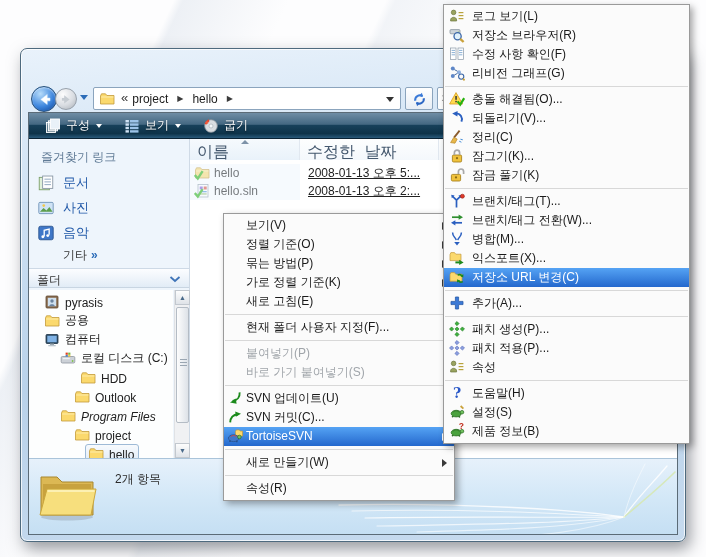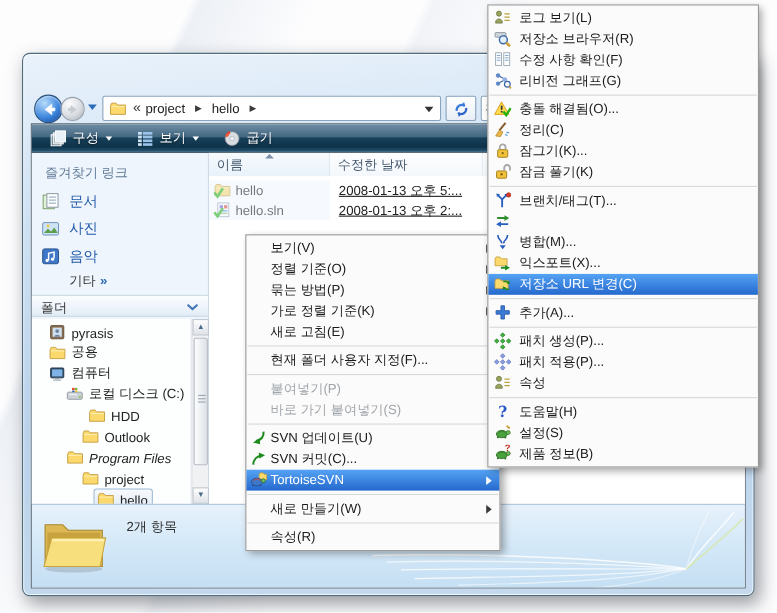--- a/index.html
+++ b/index.html
@@ -81,22 +81,22 @@
     border:1px solid #c2c8cf; display:flex; align-items:center; justify-content:center; }
   .sb-btn span { font-size:7px; color:#4a6a8a; line-height:1; }
   #sb-up { top:0; } #sb-down { bottom:0; }
   #sb-thumb { position:absolute; left:1px; top:17px; width:13px; height:116px; border-radius:2px;
     background:linear-gradient(90deg,#fdfdfd,#dde2e8); border:1px solid #b4bcc5; }
   #sb-thumb .grip { position:absolute; left:3px; top:54px; width:7px; height:1px; background:#9aa6b2;
     box-shadow:0 3px 0 #9aa6b2, 0 -3px 0 #9aa6b2; }
   
   #files { position:absolute; left:161px; top:0; width:487px; height:319px; background:#fff; }
   #file-header { position:absolute; left:0; top:0; height:21px; width:487px; display:flex; border-bottom:1px solid #eef2f7; }
-  .fh-cell { position:relative; height:21px; font-size:12px; color:#44586e; padding:3px 0 0 7px;
-    border-right:1px solid #e1e8f0; background:linear-gradient(#fdfefe,#f4f8fc); }
+  .fh-cell { position:relative; height:21px; font-size:16px; color:#44586e; padding:3px 0 0 7px;
+    border-right:1px solid #e1e8f0; background:linear-gradient(#fdfefe,#f4f8fc);font-family:Liberation Mono, monospace; }
   .fh-cell.sorted { background:linear-gradient(#f6fafd,#e9f2fa); }
   .fh-sort { position:absolute; top:1px; left:50%; margin-left:-4px; width:0; height:0;
     border-bottom:4px solid #7d92a8; border-left:4px solid transparent; border-right:4px solid transparent; }
   .file-row { position:absolute; left:0; width:487px; height:18px; display:flex; align-items:center; font-size:12px; color:#111; }
   .file-row .fr-icon { width:16px; height:16px; margin:0 4px 0 4px; flex:0 0 16px; }
   .fr-name { width:86px; white-space:nowrap; overflow:hidden; }
   .fr-date { width:139px; padding-left:8px; color:#222;text-decoration:underline; }
   .fr-type { padding-left:7px; color:#222; }
   .fr-tint { position:absolute; left:0; top:0; width:110px; height:18px; background:rgba(235,244,252,.45); }
   
@@ -491,20 +491,24 @@
             <line x1="14" y1="13.6" x2="15.6" y2="15.4" stroke="#caa23c" stroke-width="1.8"></line>
           </svg></span><span>리비전 그래프(G)</span></div>
       <div class="menu-sep"></div>
       <div class="menu-item"><span class="mi-icon"><svg viewBox="0 0 16 16" width="100%" height="100%">
             <path d="M7 1.6L13.6 13H.6z" fill="#ffd94e" stroke="#d89c1e" stroke-width=".8"></path>
             <rect x="6.3" y="5" width="1.5" height="3.8" fill="#333"></rect>
             <rect x="6.3" y="9.8" width="1.5" height="1.5" fill="#333"></rect>
             <path d="M8.6 10.4l2.6 3.2 4-6.4" fill="none" stroke="#25b10e" stroke-width="2.2"></path>
           </svg></span><span>충돌 해결됨(O)...</span></div>
       <div class="menu-item"><span class="mi-icon"><svg viewBox="0 0 16 16" width="100%" height="100%">
+            <path d="M12.4 11.6c1.6-4-.8-8.2-5.6-8.2" fill="none" stroke="#2a5fc0" stroke-width="1.9"></path>
+            <path d="M8.6 1L3.2 3.6l5.2 3z" fill="#2a5fc0"></path>
+          </svg></span><span>되돌리기(V)...</span></div>
+      <div class="menu-item"><span class="mi-icon"><svg viewBox="0 0 16 16" width="100%" height="100%">
             <line x1="10.6" y1="1.6" x2="5" y2="8.6" stroke="#8a5a2a" stroke-width="1.8"></line>
             <path d="M1.6 13.6l3.2-5.2 3.4 1.6-2.2 4.2z" fill="#e8b84a" stroke="#b8862a" stroke-width=".7"></path>
             <path d="M10.2 12.2l2.2 1M11.4 10.2l2.4.6" stroke="#4a90d8" stroke-width="1"></path>
           </svg></span><span>정리(C)</span></div>
       <div class="menu-item"><span class="mi-icon"><svg viewBox="0 0 16 16" width="100%" height="100%">
             <rect x="3.4" y="7" width="9.2" height="7" rx="1.2" fill="#f0c23c" stroke="#a8821e" stroke-width=".9"></rect>
             <path d="M5.4 7V4.8a2.6 2.6 0 0 1 5.2 0V7" fill="none" stroke="#a8a8a8" stroke-width="1.7"></path>
             <circle cx="8" cy="10.2" r="1.1" fill="#8a6a14"></circle>
           </svg></span><span>잠그기(K)...</span></div>
       <div class="menu-item"><span class="mi-icon"><svg viewBox="0 0 16 16" width="100%" height="100%">
@@ -517,21 +521,21 @@
             <path d="M7.5 14.5V7.2M7.5 7.2L3.6 3.4M7.5 7.2l3.9-3.8" fill="none" stroke="#2a5fc0" stroke-width="1.7"></path>
             <path d="M2.2 1.8l.6 3.4 2.8-2.6z" fill="#2a5fc0"></path>
             <path d="M12.8 1.8l-.6 3.4-2.8-2.6z" fill="#2a5fc0"></path>
             <circle cx="13.4" cy="3.2" r="2" fill="#e03a2a" stroke="#9c1f12" stroke-width=".6"></circle>
           </svg></span><span>브랜치/태그(T)...</span></div>
       <div class="menu-item"><span class="mi-icon"><svg viewBox="0 0 16 16" width="100%" height="100%">
             <path d="M3 5.2h7.4" stroke="#2f8f2f" stroke-width="1.7"></path>
             <path d="M9.6 2.6L14 5.2l-4.4 2.6z" fill="#2f8f2f"></path>
             <path d="M13 10.8H5.6" stroke="#2a5fc0" stroke-width="1.7"></path>
             <path d="M6.4 8.2L2 10.8l4.4 2.6z" fill="#2a5fc0"></path>
-          </svg></span></div>
+          </svg></span><span>브랜치/태그 전환(W)...</span></div>
       <div class="menu-item"><span class="mi-icon"><svg viewBox="0 0 16 16" width="100%" height="100%">
             <path d="M3.6 1.6c0 5 3.2 4 3.6 7.6M12.4 1.6c0 5-3.2 4-3.6 7.6" fill="none" stroke="#2a5fc0" stroke-width="1.5"></path>
             <path d="M8 14.6l-2.8-3.6h5.6z" fill="#2a5fc0"></path>
           </svg></span><span>병합(M)...</span></div>
       <div class="menu-item"><span class="mi-icon"><svg viewBox="0 0 16 16" width="100%" height="100%">
             <path d="M1 4.6l.9-2h3.6l1.3 1.6H12v6.4H1z" fill="#fbd96d" stroke="#c39a3a" stroke-width=".7"></path>
             <path d="M6.4 12.4h4.4" stroke="#1c8a1c" stroke-width="2"></path>
             <path d="M10.2 9.8l4.4 2.6-4.4 2.6z" fill="#1c8a1c"></path>
           </svg></span><span>익스포트(X)...</span></div>
       <div class="menu-item highlighted"><span class="mi-icon"><svg viewBox="0 0 16 16" width="100%" height="100%">

